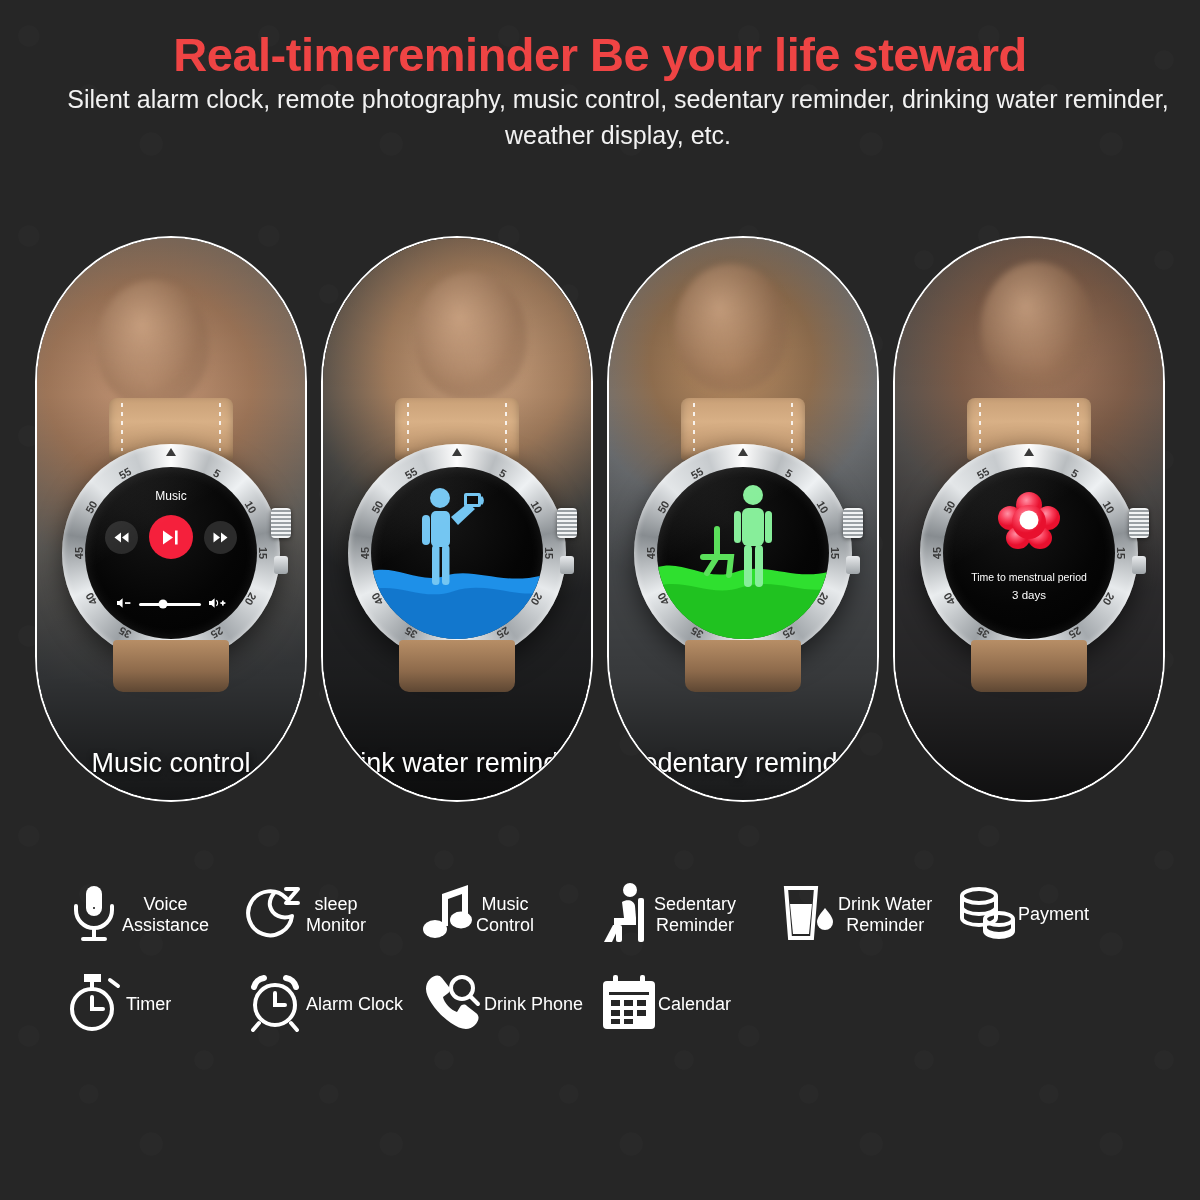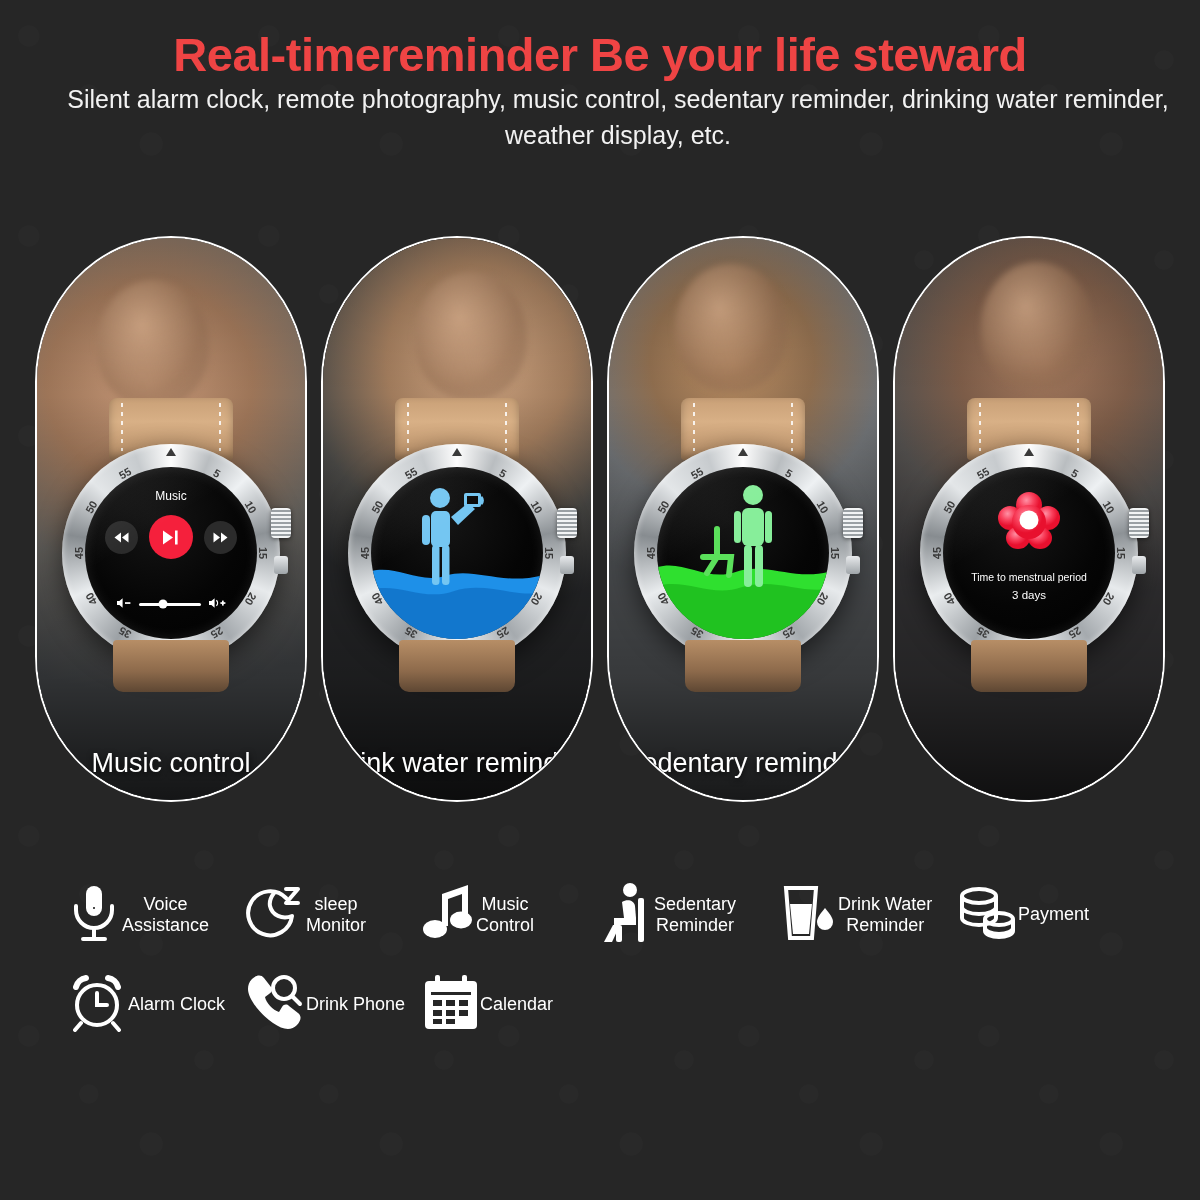--- a/index.html
+++ b/index.html
@@ -467,20 +467,32 @@
         <path d="M6 12v22c0 4 8 7 17 7s17-3 17-7V12"></path>
         <path d="M6 23c0 4 8 7 17 7s17-3 17-7"></path>
         <ellipse cx="43" cy="35" rx="14" ry="6"></ellipse>
         <path d="M29 35v12c0 3 6 6 14 6s14-3 14-6V35"></path>
         <path d="M29 44c0 3 6 6 14 6s14-3 14-6"></path>
       </svg>
     </div>
     <div class="f-label">Payment</div>
   </div>
 
+  <div class="feature">
+    <div class="f-icon">
+      <svg width="60" height="62" viewBox="0 0 60 62" fill="none" stroke="#fff" stroke-width="4">
+        <circle cx="26" cy="37" r="20"></circle>
+        <path d="M26 25v12h11" stroke-linecap="round"></path>
+        <rect x="18" y="2" width="17" height="8" fill="#fff" stroke="none"></rect>
+        <path d="M26 10v7"></path>
+        <path d="M44 8l8 6" stroke-linecap="round"></path>
+      </svg>
+    </div>
+    <div class="f-label">Timer</div>
+  </div>
 
   <div class="feature">
     <div class="f-icon">
       <svg width="62" height="58" viewBox="0 0 62 58" fill="none" stroke="#fff" stroke-width="4">
         <circle cx="31" cy="31" r="20"></circle>
         <path d="M31 19v12h10" stroke-linecap="round"></path>
         <path d="M10 13a12 12 0 0 1 10-9" stroke-linecap="round" stroke-width="6"></path>
         <path d="M52 13a12 12 0 0 0-10-9" stroke-linecap="round" stroke-width="6"></path>
         <path d="M15 49l-6 7M47 49l6 7" stroke-linecap="round"></path>
       </svg>

